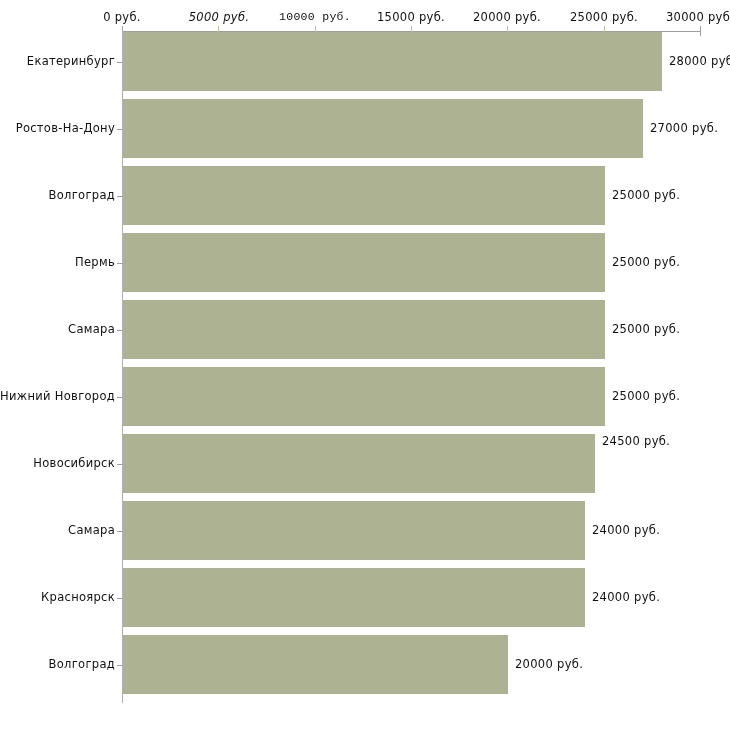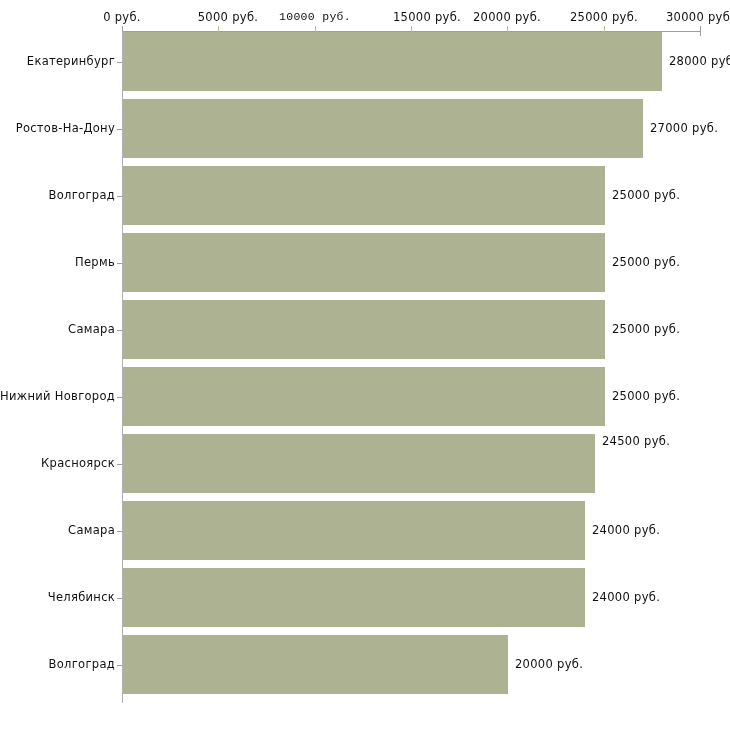--- a/index.html
+++ b/index.html
@@ -99,25 +99,25 @@
 <body>
 
 <div id="chart-root">
 
   <div class="axis-top-line"></div>
 
   <div id="xticks-layer">
       <div class="axis-tick edge" style="left: 122px;"></div>
       <div class="axis-tick-label" style="left: 122px;">0 руб.</div>
       <div class="axis-tick" style="left: 218px;"></div>
-      <div class="axis-tick-label" style="left: 228px;">5000 руб.</div>
+      <div class="axis-tick-label" style="left: 219px; font-style: italic;">5000 руб.</div>
       <div class="axis-tick" style="left: 315px;"></div>
       <div class="axis-tick-label" style="left: 315px; font-family: Liberation Mono, monospace;">10000 руб.</div>
       <div class="axis-tick" style="left: 411px;"></div>
-      <div class="axis-tick-label" style="left: 411px; margin-left: 16px;">15000 руб.</div>
+      <div class="axis-tick-label" style="left: 411px;">15000 руб.</div>
       <div class="axis-tick" style="left: 507px;"></div>
       <div class="axis-tick-label" style="left: 507px;">20000 руб.</div>
       <div class="axis-tick" style="left: 604px;"></div>
       <div class="axis-tick-label" style="left: 604px;">25000 руб.</div>
       <div class="axis-tick edge" style="left: 700px;"></div>
       <div class="axis-tick-label" style="left: 700px;">30000 руб.</div>
     </div>
 
   <div class="axis-left-line"></div>
 
@@ -155,33 +155,33 @@
       <div class="bar" title="Нижний Новгород: 25000 руб." style="top: 367px; height: 59px; width: 482px; background: rgb(173, 178, 147);"></div>
       <div class="bar-value" style="left: 612px; top: 388.5px;">25000 руб.</div>
       <div class="cat-tick" style="top: 397px;"></div>
       <div class="cat-label-wrap" style="top: 388.5px;">
         <div class="cat-label">Нижний Новгород</div>
       </div>
       <div class="bar" title="Новосибирск: 24500 руб." style="top: 434px; height: 59px; width: 472px; background: rgb(173, 178, 147);"></div>
       <div class="bar-value" style="left: 602px; top: 434px;">24500 руб.</div>
       <div class="cat-tick" style="top: 464px;"></div>
       <div class="cat-label-wrap" style="top: 455.5px;">
-        <div class="cat-label">Красноярск</div>
+        <div class="cat-label">Новосибирск</div>
       </div>
       <div class="bar" title="Москва: 24000 руб." style="top: 501px; height: 59px; width: 462px; background: rgb(173, 178, 147);"></div>
       <div class="bar-value" style="left: 592px; top: 522.5px;">24000 руб.</div>
       <div class="cat-tick" style="top: 531px;"></div>
       <div class="cat-label-wrap" style="top: 522.5px;">
         <div class="cat-label">Самара</div>
       </div>
       <div class="bar" title="Красноярск: 24000 руб." style="top: 568px; height: 59px; width: 462px; background: rgb(173, 178, 147);"></div>
       <div class="bar-value" style="left: 592px; top: 589.5px;">24000 руб.</div>
       <div class="cat-tick" style="top: 598px;"></div>
       <div class="cat-label-wrap" style="top: 589.5px;">
-        <div class="cat-label">Челябинск</div>
+        <div class="cat-label">Красноярск</div>
       </div>
       <div class="bar" title="Челябинск: 20000 руб." style="top: 635px; height: 59px; width: 385px; background: rgb(173, 178, 147);"></div>
       <div class="bar-value" style="left: 515px; top: 656.5px;">20000 руб.</div>
       <div class="cat-tick" style="top: 665px;"></div>
       <div class="cat-label-wrap" style="top: 656.5px;">
         <div class="cat-label">Волгоград</div>
       </div>
     </div>
 
 </div>

